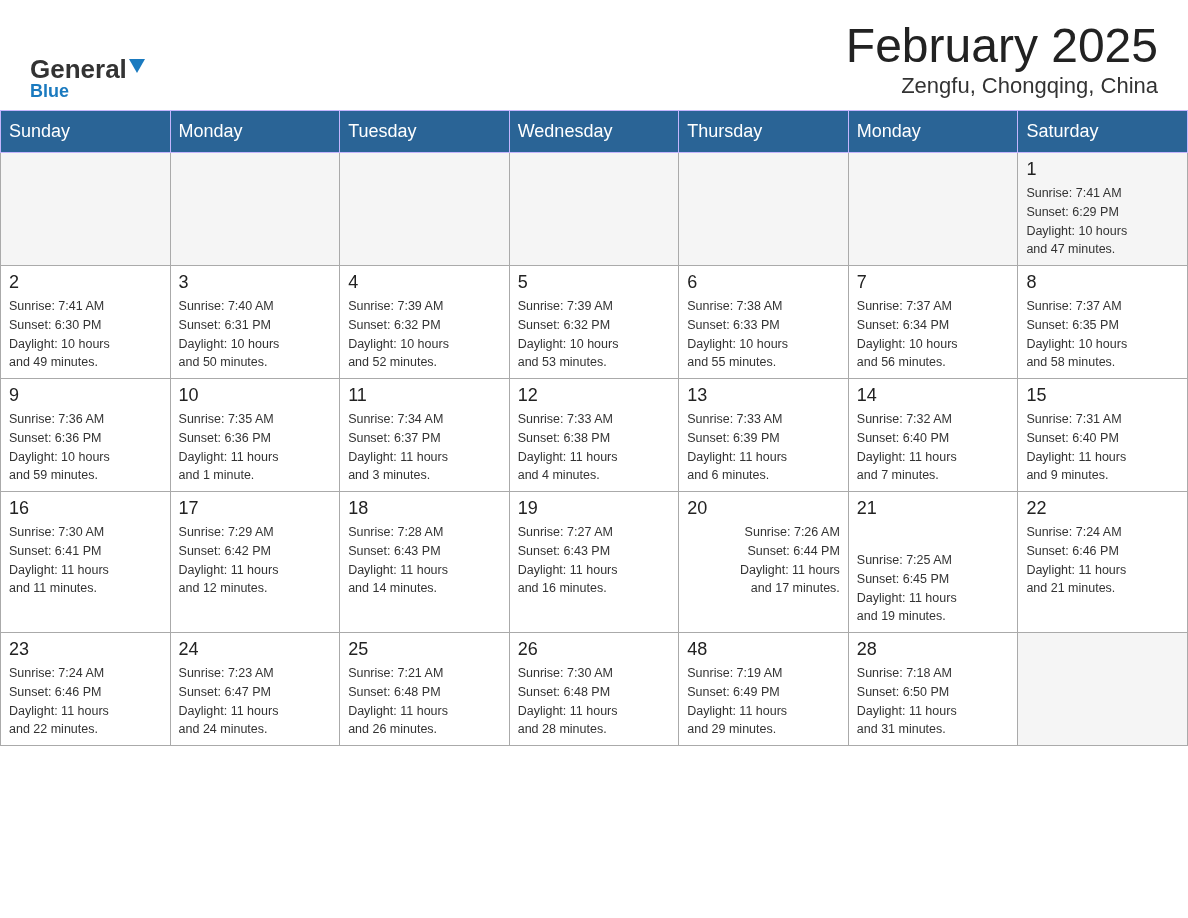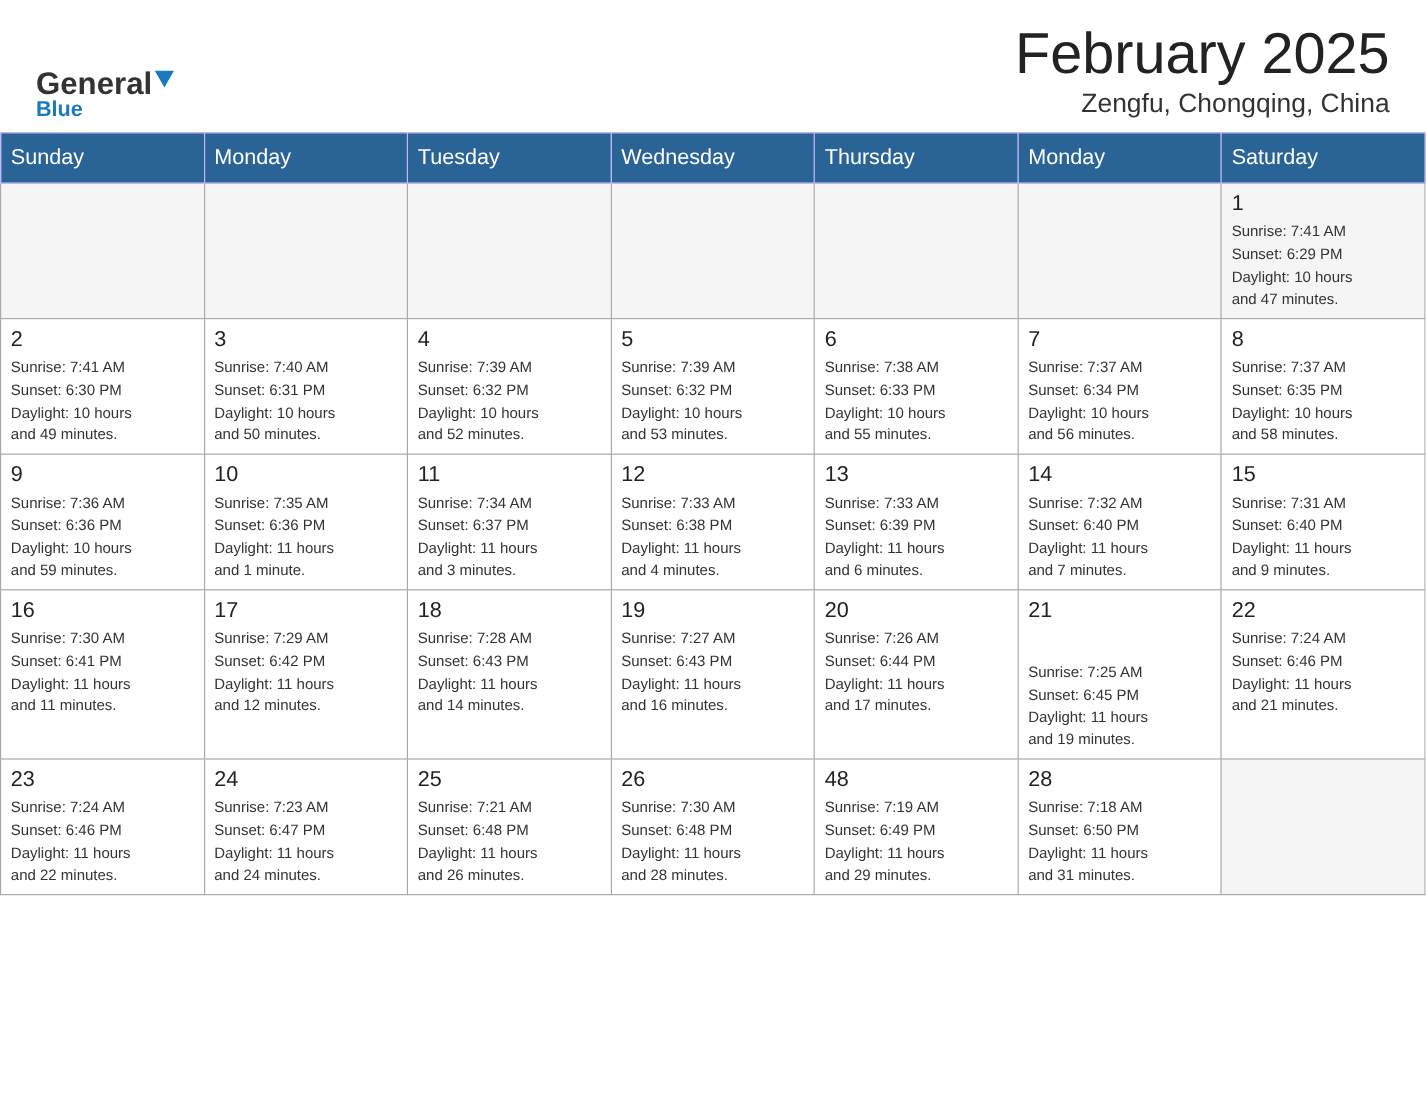--- a/index.html
+++ b/index.html
@@ -281,21 +281,21 @@
           </td>
           <td>
             <span class="day-num">19</span>
             <div class="day-info" style="white-space: pre-line;">Sunrise: 7:27 AM
 Sunset: 6:43 PM
 Daylight: 11 hours
 and 16 minutes.</div>
           </td>
           <td>
             <span class="day-num">20</span>
-            <div class="day-info" style="white-space: pre-line;">Sunrise: 7:26 AM
+            <div class="day-info" style="white-space: pre-line; text-align: right;">Sunrise: 7:26 AM
 Sunset: 6:44 PM
 Daylight: 11 hours
 and 17 minutes.</div>
           </td>
           <td>
             <span class="day-num">21</span>
             <div class="day-info" style="white-space: pre-line; margin-top: 32px;">Sunrise: 7:25 AM
 Sunset: 6:45 PM
 Daylight: 11 hours
 and 19 minutes.</div>

